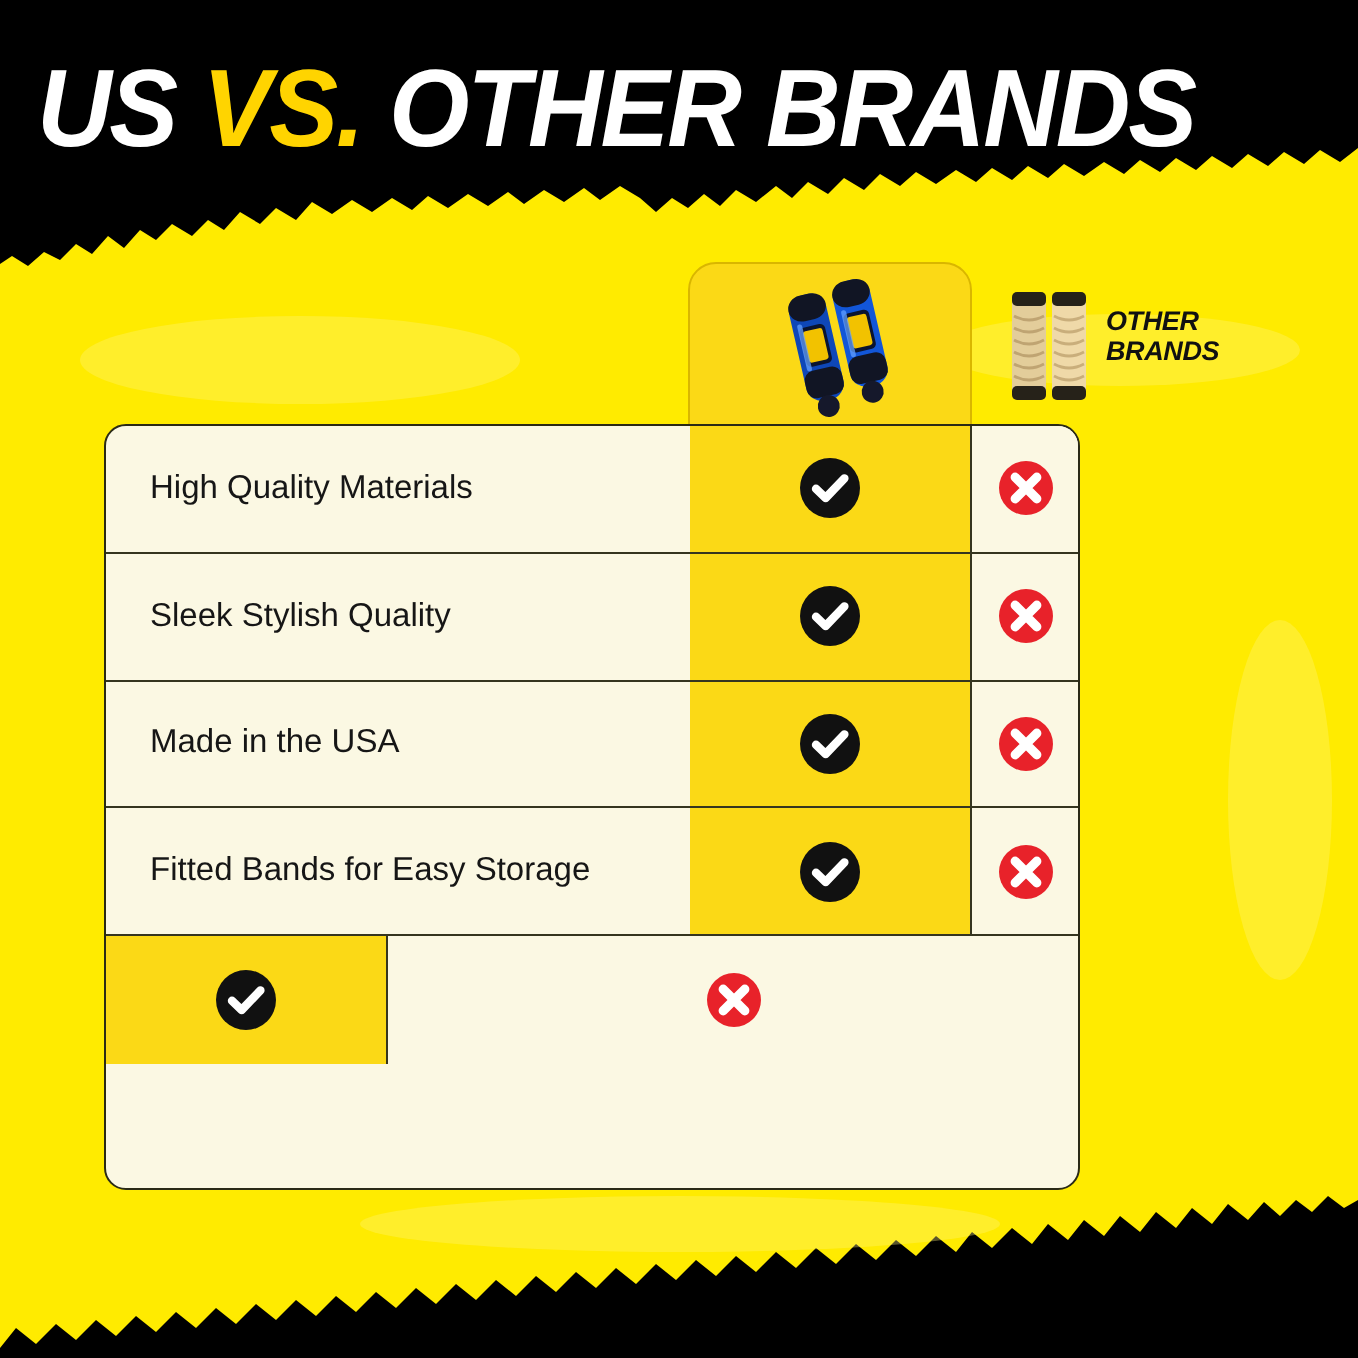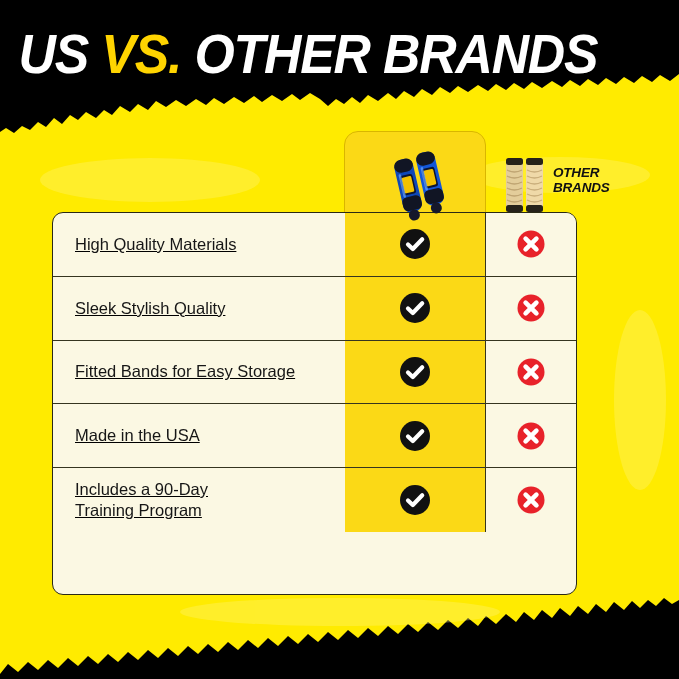--- a/index.html
+++ b/index.html
@@ -57,21 +57,21 @@
     transform-origin: center center;
   }
   .title-text .accent {
     color: #FFD400;
   }
 
   
   .header-zone {
     position: absolute;
     left: 0;
-    top: 144px;
+    top: 132px;
     width: 679px;
     height: 82px;
     z-index: 6;
   }
 
   .us-product {
     position: absolute;
     left: 385px;
     top: 6px;
     width: 70px;
@@ -113,29 +113,28 @@
     border-bottom-right-radius: 2px;
     box-sizing: border-box;
     z-index: 3;
   }
 
   
   .table {
     position: absolute;
     left: 52px;
     top: 212px;
-    width: 525px;
+    width: 488px;
     height: 383px;
     background: #FBF8E3;
     border: 1.6px solid #2a2a16;
     border-radius: 11px;
     box-sizing: border-box;
     z-index: 4;
     overflow: hidden;
-    text-decoration: underline;
   }
   .row {
     position: relative;
     display: flex;
     height: 63.8px;
     box-sizing: border-box;
     border-bottom: 1.5px solid #35351f;
   }
   .row:last-child {
     border-bottom: none;
@@ -312,54 +311,52 @@
       <div class="cell-other">
         <svg class="icon-cross" viewBox="0 0 30 30" xmlns="http://www.w3.org/2000/svg">
             <circle cx="15" cy="15" r="13.5" fill="#E8222A"></circle>
             <path d="M9.6 9.6 L20.4 20.4 M20.4 9.6 L9.6 20.4" stroke="#ffffff" stroke-width="4.6" stroke-linecap="round"></path>
           </svg>
       </div>
     </div>
 
 
     <div class="row">
+      <div class="cell-feature">Made in the USA</div>
+      <div class="cell-us">
+        <svg class="icon-check" viewBox="0 0 30 30" xmlns="http://www.w3.org/2000/svg">
+            <circle cx="15" cy="15" r="15" fill="#111111"></circle>
+            <path d="M8 15.4 L12.8 20 L22.2 10.2" fill="none" stroke="#ffffff" stroke-width="4.2" stroke-linecap="round" stroke-linejoin="round"></path>
+          </svg>
+      </div>
+      <div class="cell-other">
+        <svg class="icon-cross" viewBox="0 0 30 30" xmlns="http://www.w3.org/2000/svg">
+            <circle cx="15" cy="15" r="13.5" fill="#E8222A"></circle>
+            <path d="M9.6 9.6 L20.4 20.4 M20.4 9.6 L9.6 20.4" stroke="#ffffff" stroke-width="4.6" stroke-linecap="round"></path>
+          </svg>
+      </div>
+    </div>
+
+    <div class="row">
       <div class="cell-feature">Fitted Bands for Easy Storage</div>
       <div class="cell-us">
         <svg class="icon-check" viewBox="0 0 30 30" xmlns="http://www.w3.org/2000/svg">
             <circle cx="15" cy="15" r="15" fill="#111111"></circle>
             <path d="M8 15.4 L12.8 20 L22.2 10.2" fill="none" stroke="#ffffff" stroke-width="4.2" stroke-linecap="round" stroke-linejoin="round"></path>
           </svg>
       </div>
       <div class="cell-other">
         <svg class="icon-cross" viewBox="0 0 30 30" xmlns="http://www.w3.org/2000/svg">
             <circle cx="15" cy="15" r="13.5" fill="#E8222A"></circle>
             <path d="M9.6 9.6 L20.4 20.4 M20.4 9.6 L9.6 20.4" stroke="#ffffff" stroke-width="4.6" stroke-linecap="round"></path>
           </svg>
       </div>
     </div>
 
     <div class="row">
-      <div class="cell-feature">Made in the USA</div>
-      <div class="cell-us">
-        <svg class="icon-check" viewBox="0 0 30 30" xmlns="http://www.w3.org/2000/svg">
-            <circle cx="15" cy="15" r="15" fill="#111111"></circle>
-            <path d="M8 15.4 L12.8 20 L22.2 10.2" fill="none" stroke="#ffffff" stroke-width="4.2" stroke-linecap="round" stroke-linejoin="round"></path>
-          </svg>
-      </div>
-      <div class="cell-other">
-        <svg class="icon-cross" viewBox="0 0 30 30" xmlns="http://www.w3.org/2000/svg">
-            <circle cx="15" cy="15" r="13.5" fill="#E8222A"></circle>
-            <path d="M9.6 9.6 L20.4 20.4 M20.4 9.6 L9.6 20.4" stroke="#ffffff" stroke-width="4.6" stroke-linecap="round"></path>
-          </svg>
-      </div>
-    </div>
-
-    <div class="row">
-      <div class="cell-feature">Includes a 90-Day
-Training Program</div>
       <div class="cell-us">
         <svg class="icon-check" viewBox="0 0 30 30" xmlns="http://www.w3.org/2000/svg">
             <circle cx="15" cy="15" r="15" fill="#111111"></circle>
             <path d="M8 15.4 L12.8 20 L22.2 10.2" fill="none" stroke="#ffffff" stroke-width="4.2" stroke-linecap="round" stroke-linejoin="round"></path>
           </svg>
       </div>
       <div class="cell-other">
         <svg class="icon-cross" viewBox="0 0 30 30" xmlns="http://www.w3.org/2000/svg">
             <circle cx="15" cy="15" r="13.5" fill="#E8222A"></circle>
             <path d="M9.6 9.6 L20.4 20.4 M20.4 9.6 L9.6 20.4" stroke="#ffffff" stroke-width="4.6" stroke-linecap="round"></path>

